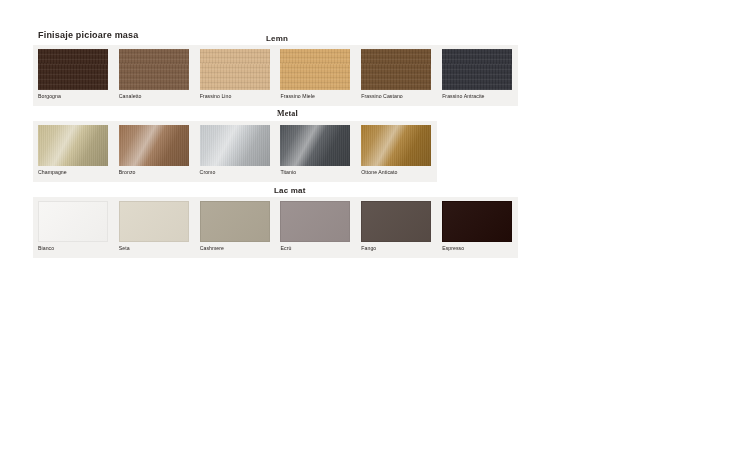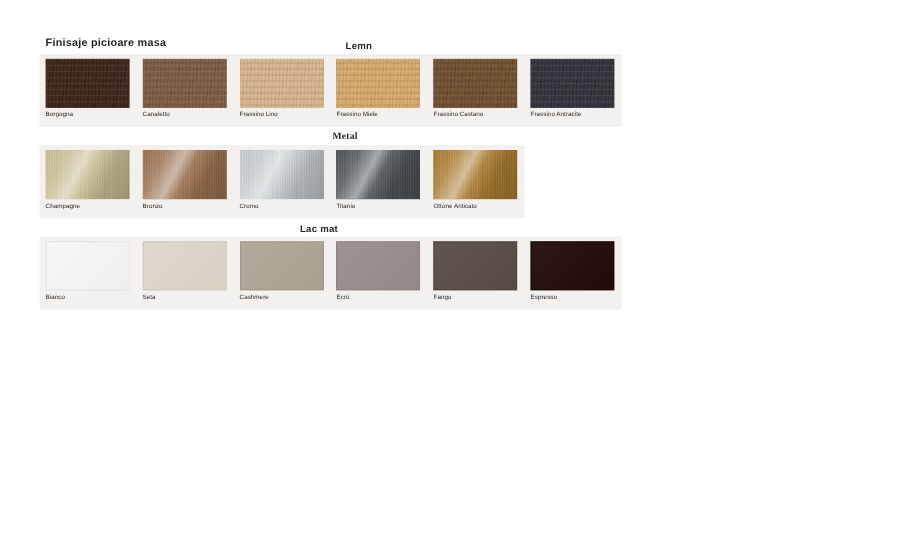--- a/index.html
+++ b/index.html
@@ -35,23 +35,23 @@
 
   
   .section-header {
     position: absolute;
     font-size: 8px;
     font-weight: 700;
     color: #2a2523;
     letter-spacing: 0.2px;
     white-space: nowrap;
   }
-  .sh-lemn   { left: 288px; top: 34px; }
+  .sh-lemn   { left: 266px; top: 34px; }
   .sh-metal  { left: 277px; top: 109px; font-family: Liberation Serif, serif; }
-  .sh-lac    { left: 250px; top: 186px; }
+  .sh-lac    { left: 274px; top: 186px; }
 
   
   .band {
     position: absolute;
     background: #f2f1ef;
     display: flex;
     flex-direction: row;
     align-items: flex-start;
   }
   .band-lemn  { left: 33px; top: 45px;  width: 485px; height: 61px; }

